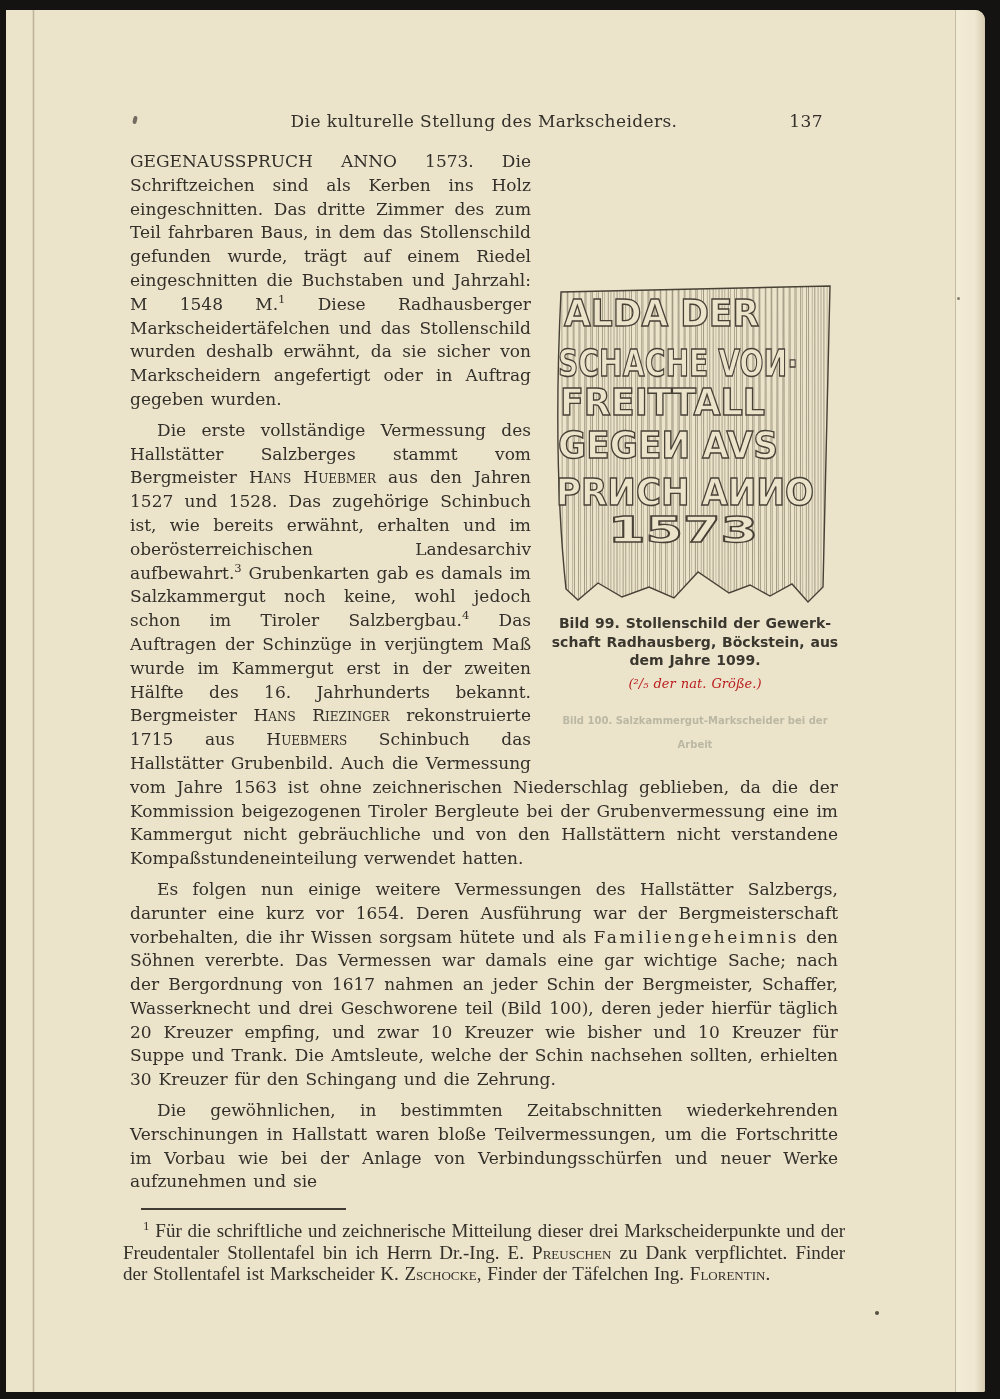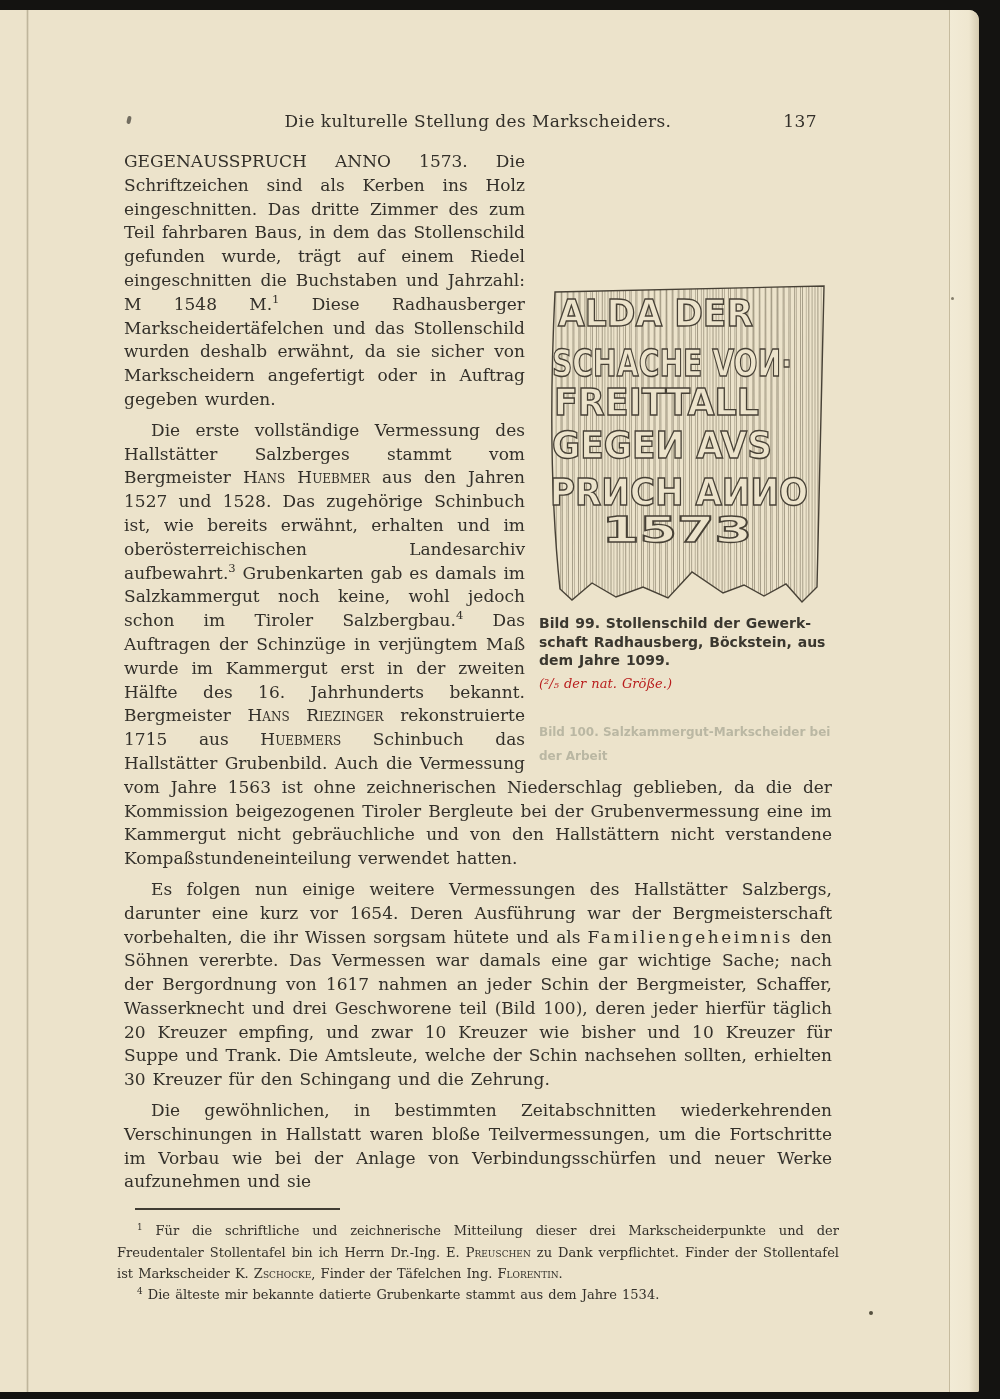--- a/index.html
+++ b/index.html
@@ -1,46 +1,46 @@
 <!DOCTYPE html>
 <html><head>
 <meta charset="utf-8">
 <style>
   html,body { margin:0; padding:0; }
   body { background:#0f0e0c; }
   .canvas { position:relative; width:1000px; height:1399px; background:#141311; overflow:hidden;
             font-family:"DejaVu Serif", serif; }
-  .paper { position:absolute; left:0; top:10px; width:979px; height:1382px;
+  .paper { position:absolute; left:6px; top:10px; width:979px; height:1382px;
            background:#ece3cb; border-radius:0 10px 2px 0; }
   .edge-strip { position:absolute; top:0; right:0; width:29px; height:100%;
                 background:linear-gradient(90deg,#f2ebd6,#efe7d0 65%,#d8ceb4 96%,#cfc4a9);
                 border-left:1px solid #c6bb9e; border-radius:0 10px 2px 0; }
   .crease { position:absolute; left:26px; top:0; width:3px; height:100%;
             background:linear-gradient(90deg, rgba(176,165,135,0), rgba(146,136,108,.5), rgba(176,165,135,0)); }
   .content { position:absolute; left:117px; top:100px; width:722px; color:#33302a;
              font-size:17px; line-height:23.8px; text-align:justify; }
   .header { position:relative; height:26px; margin-bottom:14px; text-align:center;
             font-size:17px; letter-spacing:.4px; white-space:nowrap; }
   .pagenum { position:absolute; right:22px; top:0; }
   .para { margin:7px; text-indent:27px; word-spacing:1.5px; }
   .para.noindent { text-indent:0; }
   .sup { vertical-align:super; font-size:68%; line-height:0; letter-spacing:0; }
   .sc  { font-variant:small-caps; }
   .sp  { letter-spacing:2.5px; }
   .figure { float:right; width:300px; padding-left:14px; margin-top:134px; margin-bottom:6px;
-            text-align:left; text-indent:0; }
+            text-align:center; text-indent:0; }
   .sign-svg { display:block; }
   .caption { font-family:"DejaVu Sans", sans-serif; font-size:14px; line-height:18.5px;
              font-weight:bold; color:#3a372f; word-spacing:1px; }
   .scale-note { font-family:"DejaVu Serif", serif; font-style:italic; font-weight:normal;
                 font-size:13px; margin-top:5px; color:#b91c1c; }
-  .ghost { font-family:"DejaVu Sans", sans-serif; font-size:12px; font-weight:bold;
-           color:rgba(104,114,96,.38); filter:blur(.4px); margin-top:28px; }
+  .ghost { font-family:"DejaVu Sans", sans-serif; font-size:10px; font-weight:bold;
+           color:rgba(104,114,96,.38); filter:blur(.4px); margin-top:16px; }
   .footnote-rule { clear:none; width:205px; height:2px; background:#403c33; margin:14px 0 10px 18px; }
-  .footnotes { font-size:13px; line-height:21.4px; }
+  .footnotes { font-size:19px; line-height:21.4px;font-family:Liberation Serif, serif; }
   .footnote { margin:0; text-indent:20px; word-spacing:1px; }
   .artifact { position:absolute; left:127px; top:106px; width:4px; height:8px;
               background:#4a453c; border-radius:2px; transform:rotate(12deg); opacity:.75; }
   .speck { position:absolute; background:#55503f; border-radius:50%; }
   .speck.s1 { left:869px; top:1301px; width:4px; height:4px; }
   .speck.s2 { left:951px; top:287px; width:3px; height:3px; opacity:.7; }
   .speck.s3 { left:424px; top:1247px; width:2px; height:2px; opacity:.6; }
 </style>
 </head>
 <body>
@@ -179,18 +179,17 @@
       </div>
 
       <p class="para noindent"><span>GEGENAUSSPRUCH ANNO 1573. Die Schriftzeichen sind als Kerben ins Holz eingeschnitten. Das dritte Zimmer des zum Teil fahrbaren Baus, in dem das Stollenschild gefunden wurde, trägt auf einem Riedel eingeschnitten die Buchstaben und Jahrzahl: M 1548 M.</span><span class="sup">1</span><span> Diese Radhausberger Markscheidertäfelchen und das Stollenschild wurden deshalb erwähnt, da sie sicher von Markscheidern angefertigt oder in Auftrag gegeben wurden.</span></p>
       <p class="para"><span>Die erste vollständige Vermessung des Hallstätter Salzberges stammt vom Bergmeister </span><span class="sc">Hans Huebmer</span><span> aus den Jahren 1527 und 1528. Das zugehörige Schinbuch ist, wie bereits erwähnt, erhalten und im oberösterreichischen Landesarchiv aufbewahrt.</span><span class="sup">3</span><span> Grubenkarten gab es damals im Salzkammergut noch keine, wohl jedoch schon im Tiroler Salzbergbau.</span><span class="sup">4</span><span> Das Auftragen der Schinzüge in verjüngtem Maß wurde im Kammergut erst in der zweiten Hälfte des 16. Jahrhunderts bekannt. Bergmeister </span><span class="sc">Hans Riezinger</span><span> rekonstruierte 1715 aus </span><span class="sc">Huebmers</span><span> Schinbuch das Hallstätter Grubenbild. Auch die Vermessung vom Jahre 1563 ist ohne zeichnerischen Niederschlag geblieben, da die der Kommission beigezogenen Tiroler Bergleute bei der Grubenvermessung eine im Kammergut nicht gebräuchliche und von den Hallstättern nicht verstandene Kompaßstundeneinteilung verwendet hatten.</span></p>
       <p class="para"><span>Es folgen nun einige weitere Vermessungen des Hallstätter Salzbergs, darunter eine kurz vor 1654. Deren Ausführung war der Bergmeisterschaft vorbehalten, die ihr Wissen sorgsam hütete und als </span><span class="sp">Familiengeheimnis</span><span> den Söhnen vererbte. Das Vermessen war damals eine gar wichtige Sache; nach der Bergordnung von 1617 nahmen an jeder Schin der Bergmeister, Schaffer, Wasserknecht und drei Geschworene teil (Bild 100), deren jeder hierfür täglich 20 Kreuzer empfing, und zwar 10 Kreuzer wie bisher und 10 Kreuzer für Suppe und Trank. Die Amtsleute, welche der Schin nachsehen sollten, erhielten 30 Kreuzer für den Schingang und die Zehrung.</span></p>
       <p class="para"><span>Die gewöhnlichen, in bestimmten Zeitabschnitten wiederkehrenden Verschinungen in Hallstatt waren bloße Teilvermessungen, um die Fortschritte im Vorbau wie bei der Anlage von Verbindungsschürfen und neuer Werke aufzunehmen und sie</span></p>
 
       <div class="footnote-rule"></div>
       <div class="footnotes">
         <p class="footnote"><span class="sup">1</span><span> Für die schriftliche und zeichnerische Mitteilung dieser drei Markscheiderpunkte und der Freudentaler Stollentafel bin ich Herrn Dr.-Ing. E. </span><span class="sc">Preuschen</span><span> zu Dank verpflichtet. Finder der Stollentafel ist Markscheider K. </span><span class="sc">Zschocke</span><span>, Finder der Täfelchen Ing. </span><span class="sc">Florentin</span><span>.</span></p>
-        <p class="footnote"><span class="sup">4</span><span> Die älteste mir bekannte datierte Grubenkarte stammt aus dem Jahre 1534.</span></p>
       </div>
 
     </div>
   </div>
 </div>
 
 </body></html>

